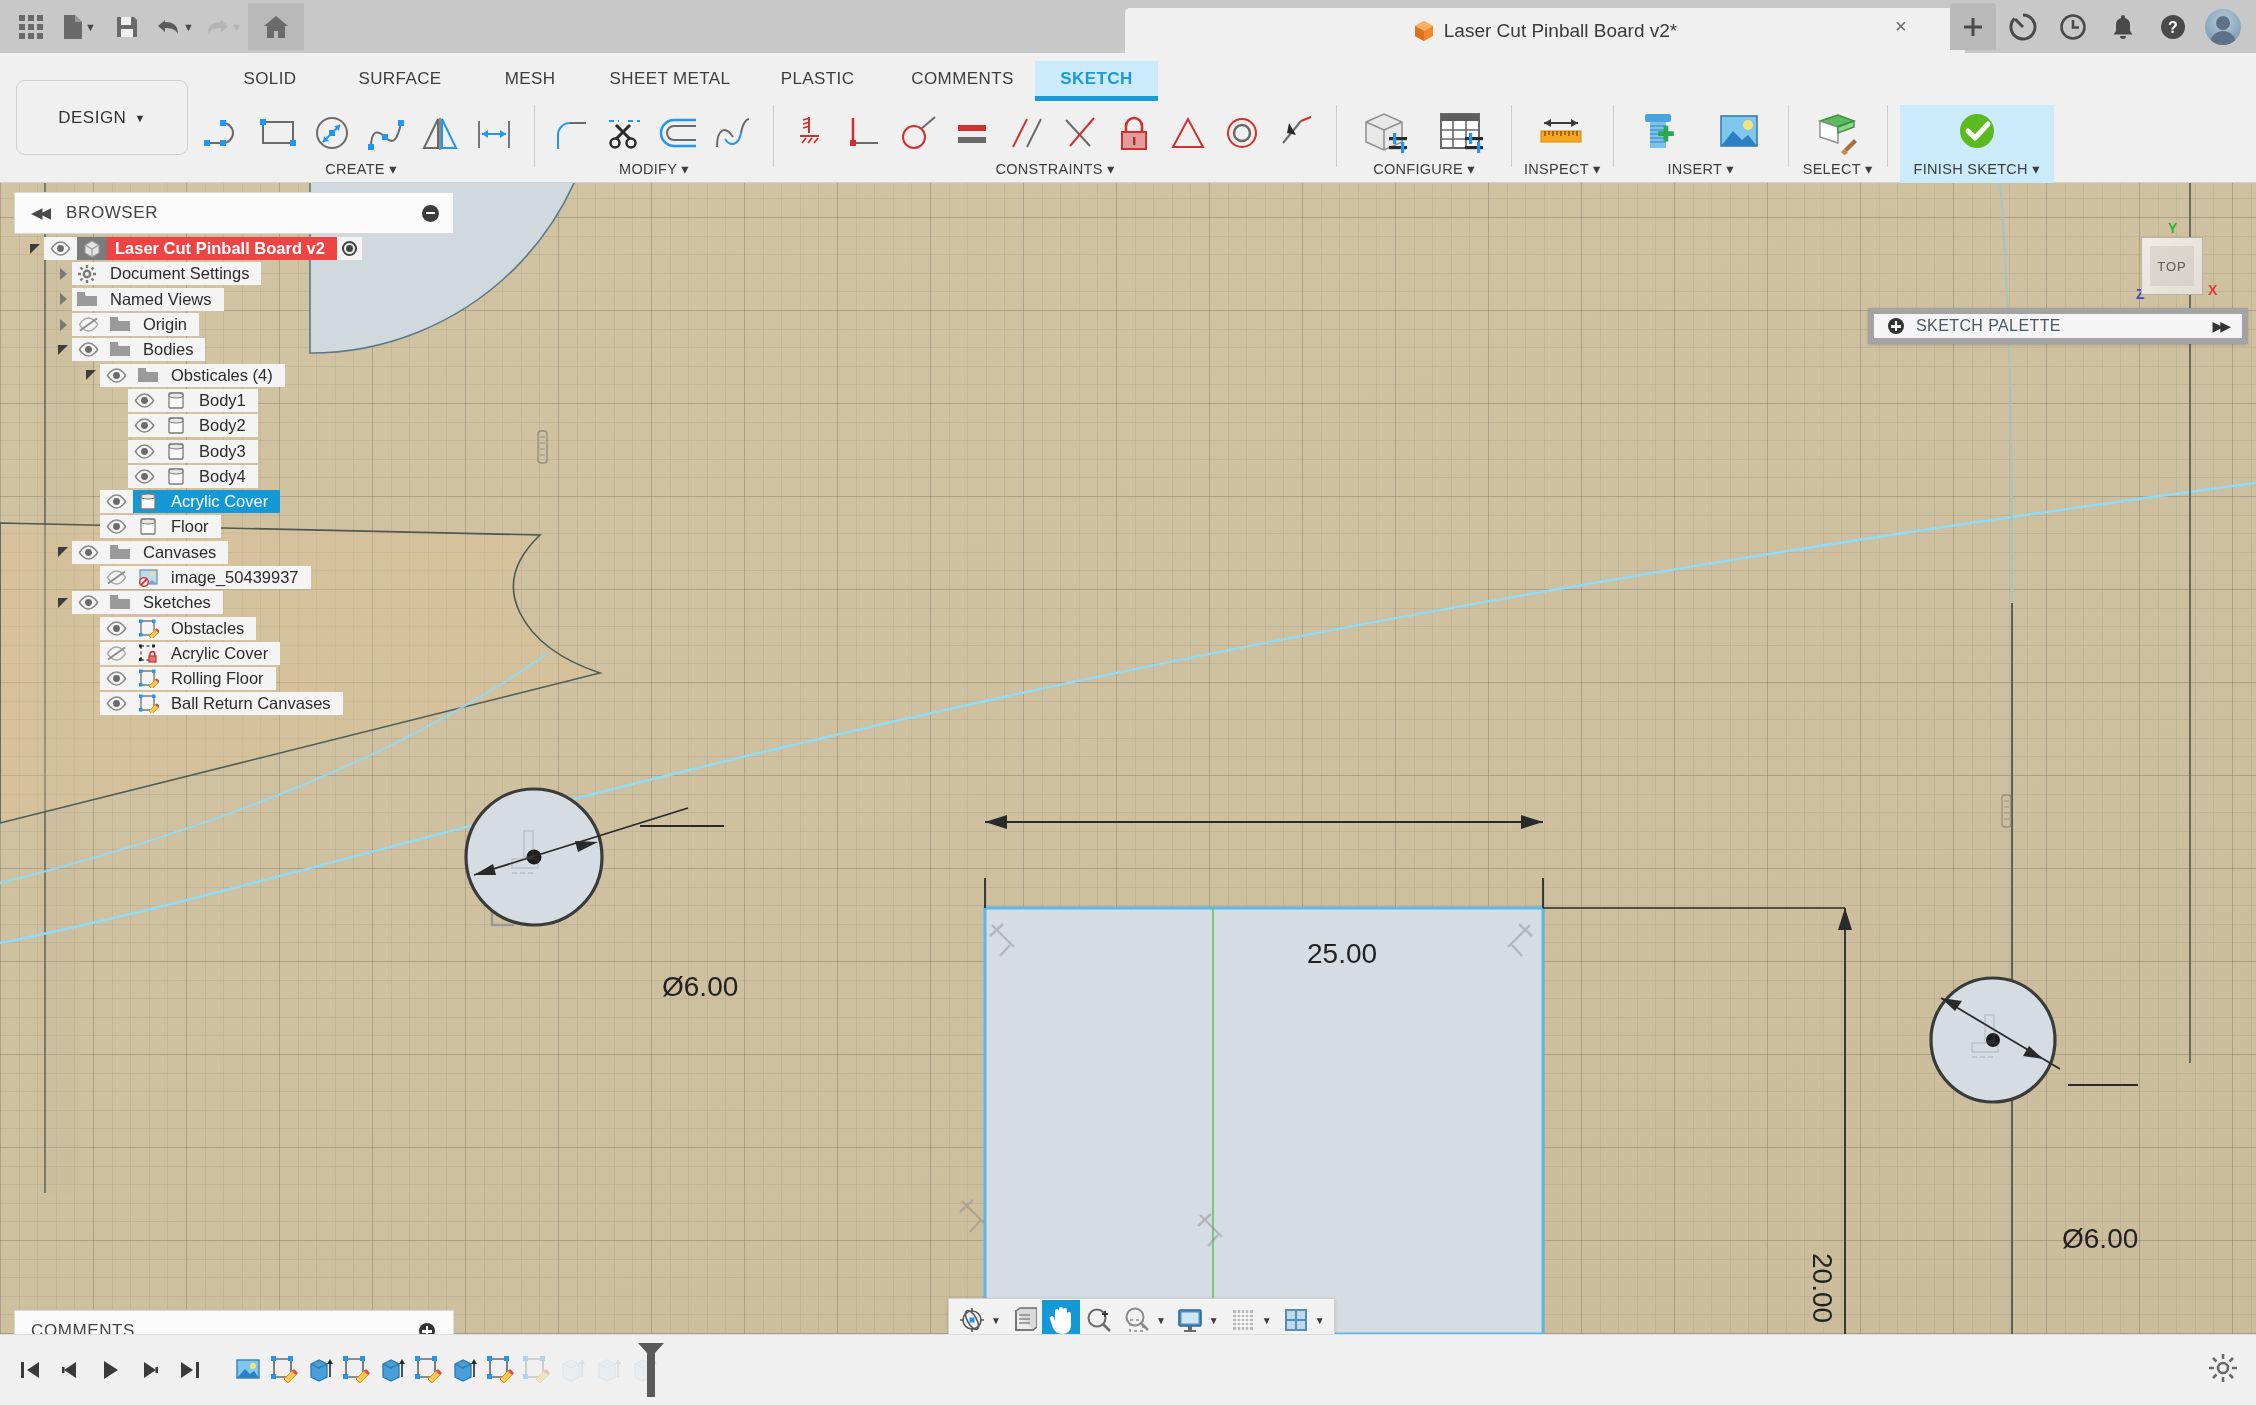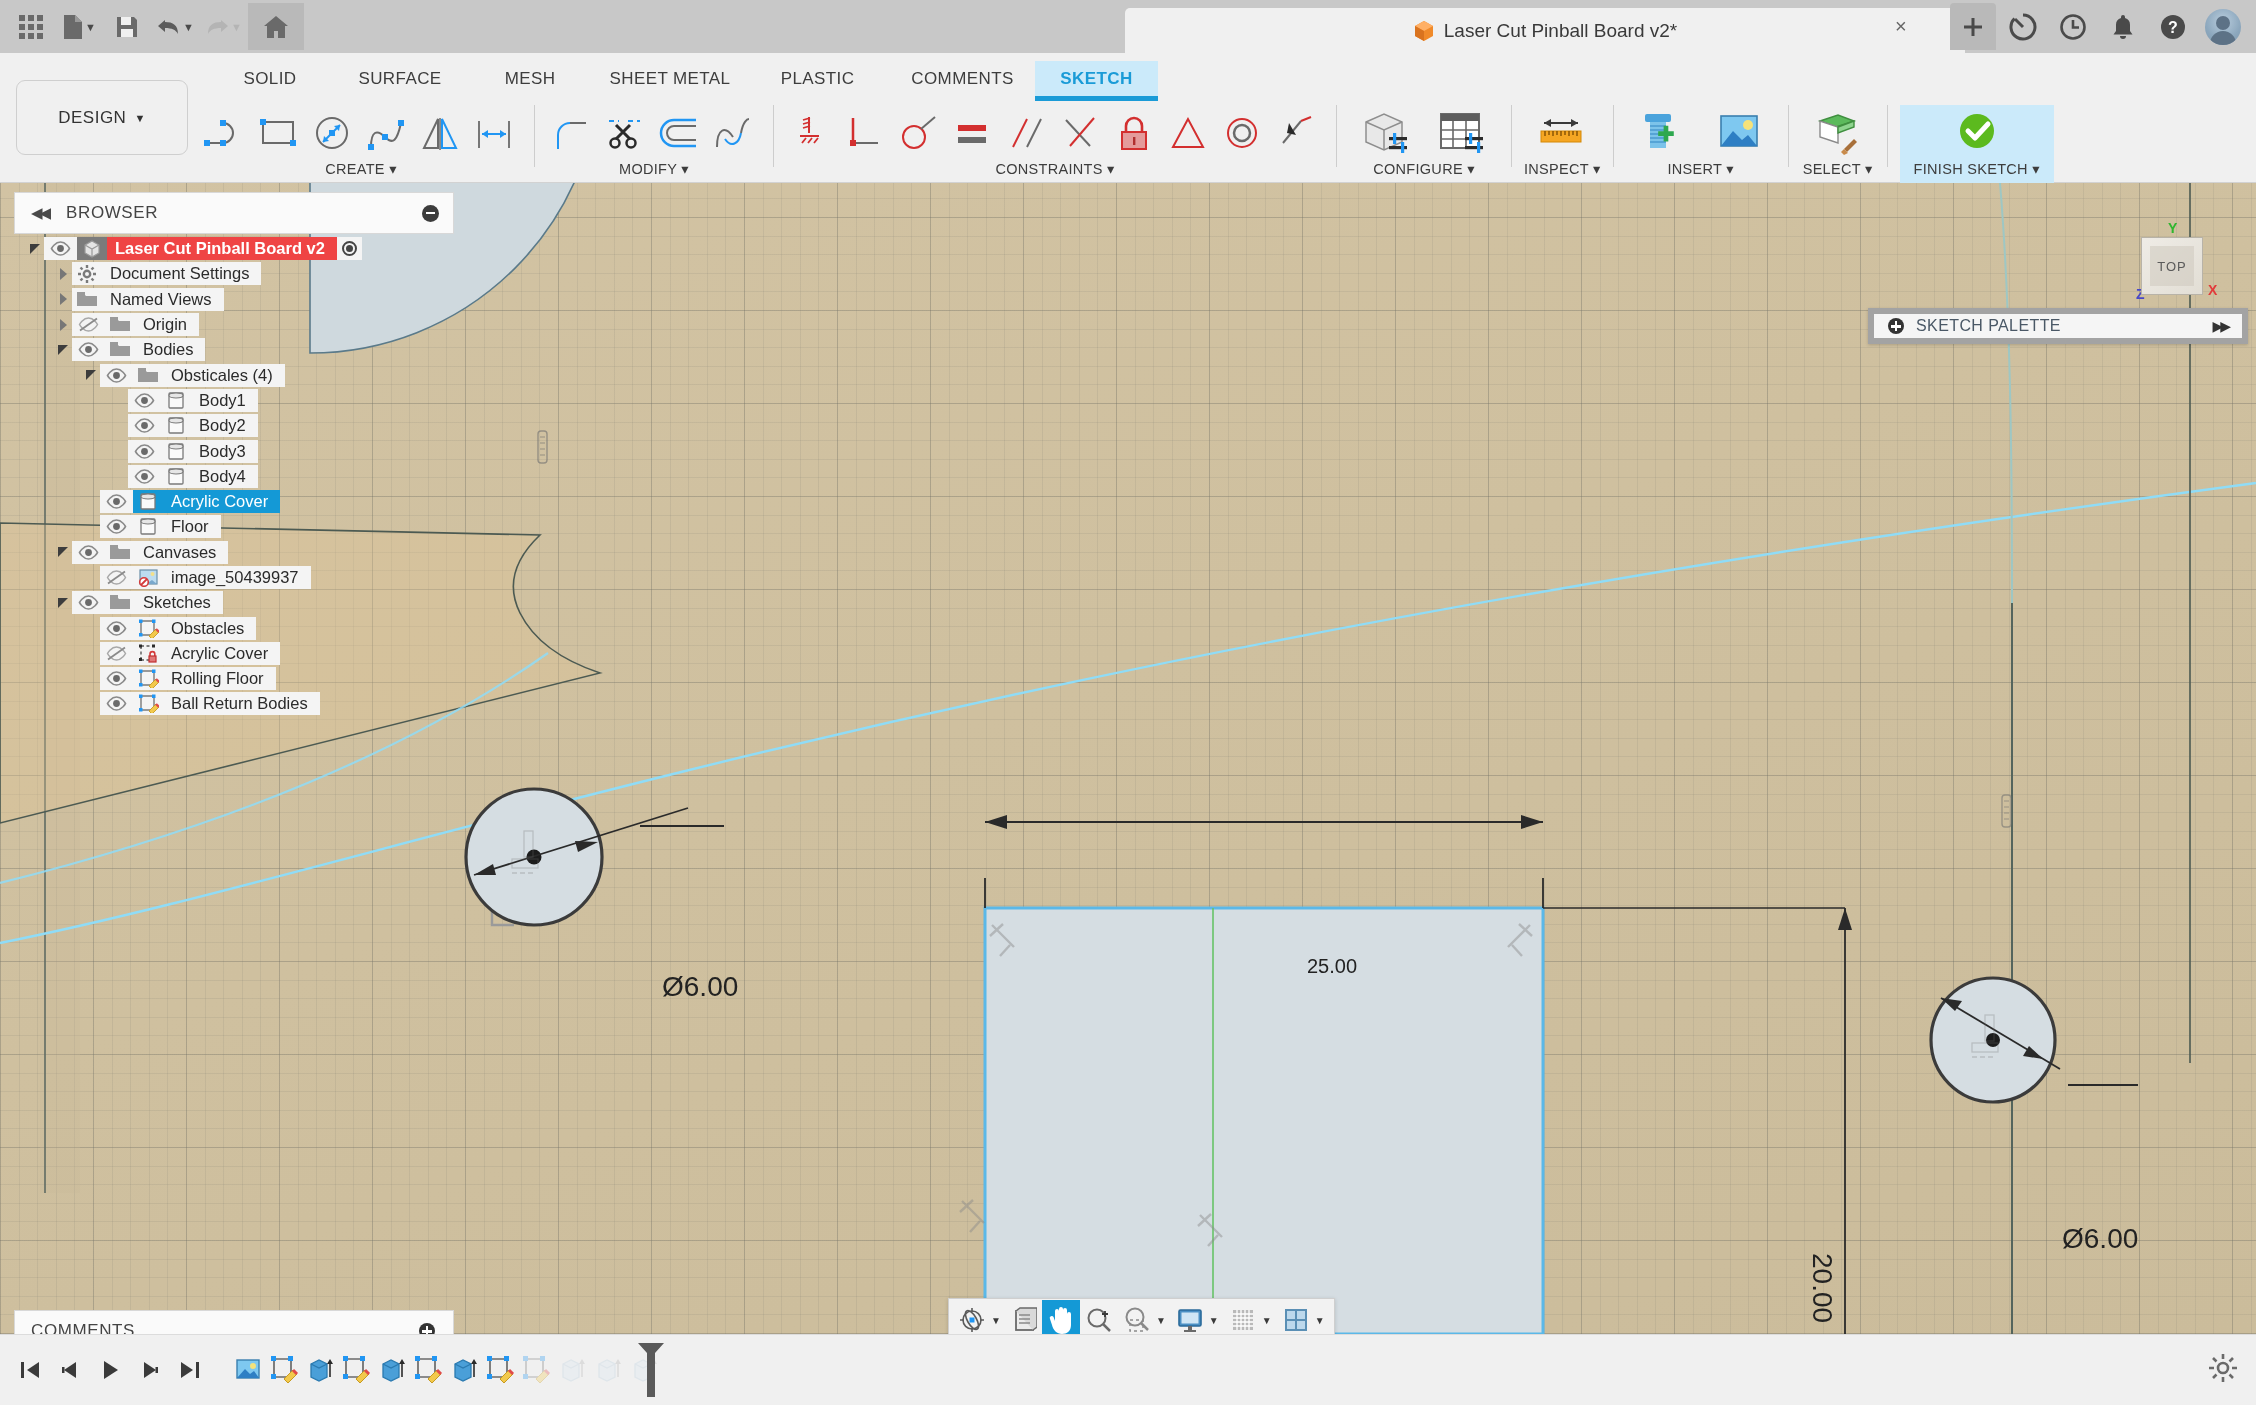--- a/index.html
+++ b/index.html
@@ -654,21 +654,21 @@
         <path d="M1543 1271 V 1151" stroke="#2a2a2a" stroke-width="1.6"></path>
         <path d="M1651 1270 V 1151" stroke="#2a2a2a" stroke-width="1.6"></path>
         <path d="M1543 1268 H 1651" stroke="#2a2a2a" stroke-width="1.8"></path>
         <path d="M1543 1268 l22 -7 v14 z" fill="#2a2a2a"></path>
         <path d="M1651 1268 l-22 -7 v14 z" fill="#2a2a2a"></path>
       </g>
     </svg>
 
     <div style="position:absolute;left:662px;top:788px;font-size:28px;color:#222;">Ø6.00</div>
     <div style="position:absolute;left:2062px;top:1040px;font-size:28px;color:#222;">Ø6.00</div>
-    <div style="position:absolute;left:1307px;top:772px;font-size:20px;color:#222;">25.00</div>
+    <div style="position:absolute;left:1307px;top:755px;font-size:28px;color:#222;">25.00</div>
     <div style="position:absolute;left:1838px;top:1070px;font-size:28px;color:#222;transform:rotate(90deg);transform-origin:left top;">20.00</div>
 
   </div>
 
   <div class="browser-hdr">
     <span class="collapse-arrows">◀◀</span>
     <span class="ttl">BROWSER</span>
     <span class="minus-circle"></span>
   </div>
 
@@ -994,21 +994,21 @@
         <span class="nicon">
           <svg width="21" height="19" viewBox="0 0 21 19">
             <path d="M3 2h13v10a4 4 0 0 1-4 4H3z" fill="none" stroke="#7a7a7a" stroke-width="1.4"></path>
             <rect x="1" y="0.5" width="3.5" height="3.5" fill="#2196f3"></rect>
             <rect x="14" y="0.5" width="3.5" height="3.5" fill="#2196f3"></rect>
             <rect x="1" y="14" width="3.5" height="3.5" fill="#2196f3"></rect>
             <path d="M11 17l7-7 3 3-7 7z" fill="#f2c94c" stroke="#c79a20" stroke-width="0.9"></path>
             <path d="M18 10l3 3" stroke="#e04a4a" stroke-width="2.4"></path>
           </svg>
         </span>
-        <span class="nlabel">Ball Return Bodies</span>
+        <span class="nlabel">Ball Return Canvases</span>
       </div>
     </div>
 
   <div class="sketch-palette">
     <span class="plus-circle"></span>
     <span class="sp-label">SKETCH PALETTE</span>
     <span class="sp-arrows">▶▶</span>
   </div>
 
   <div class="viewcube">

